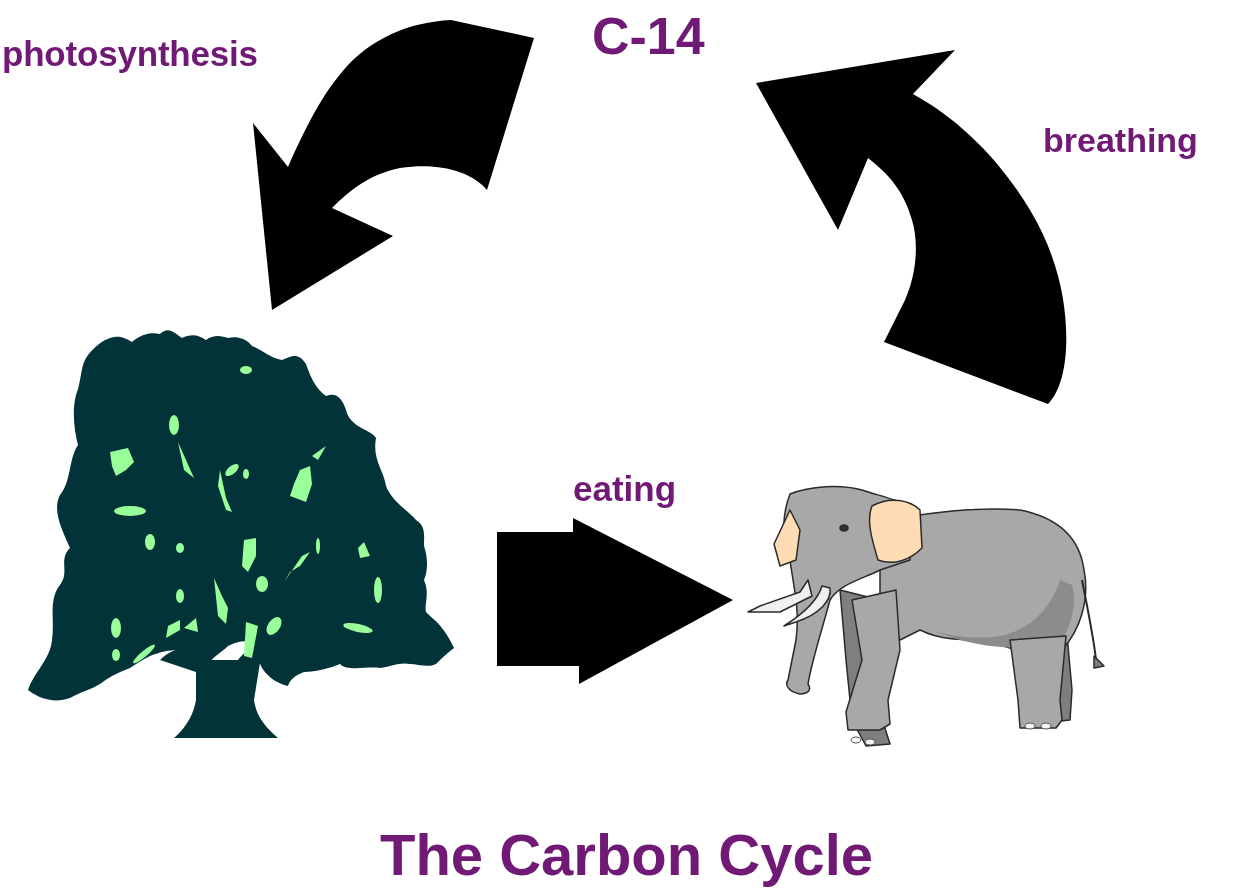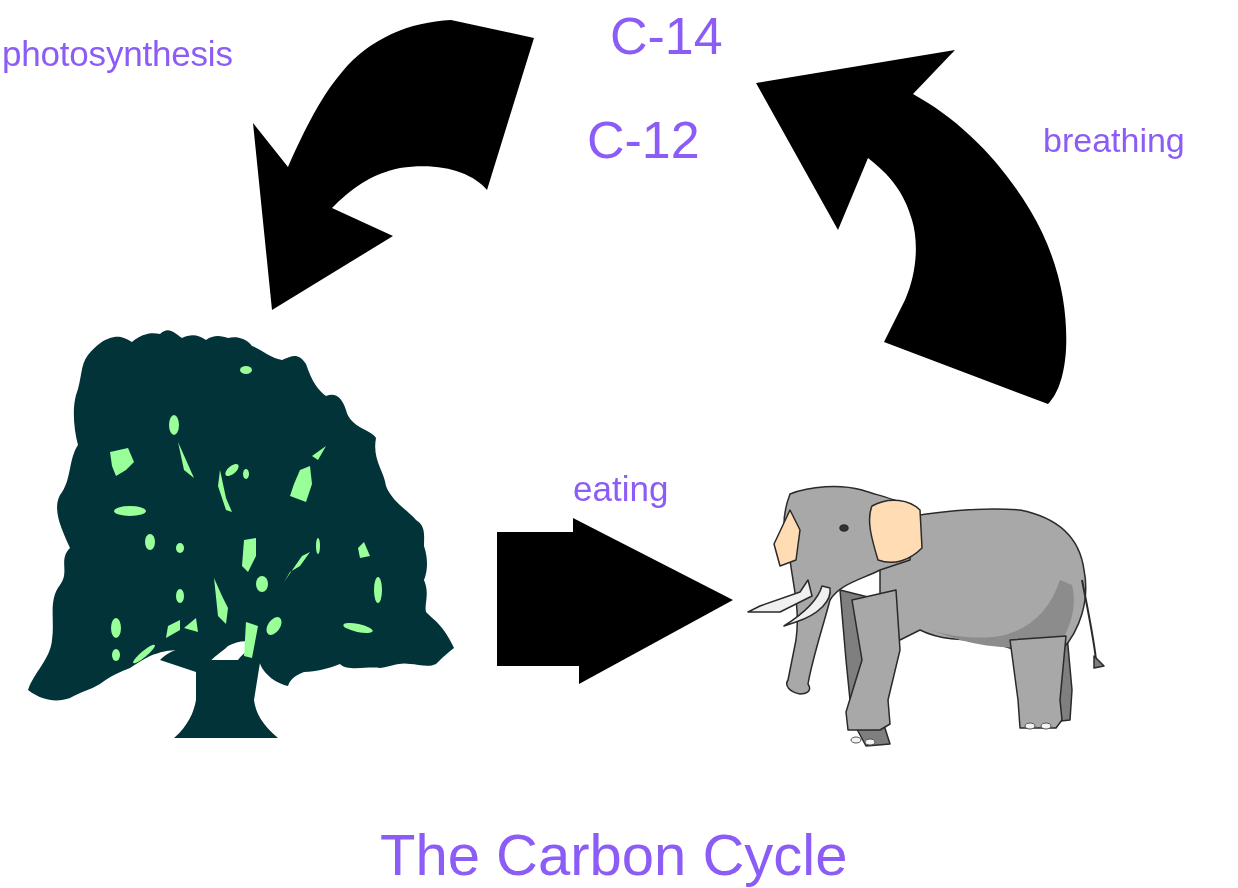--- a/index.html
+++ b/index.html
@@ -1,27 +1,27 @@
 <!DOCTYPE html>
 <html><head>
   <meta charset="utf-8">
   <style>
     html, body { margin: 0; padding: 0; background: #ffffff; }
     body { width: 1238px; height: 888px; position: relative; overflow: hidden; }
     .canvas { position: absolute; left: 0; top: 0; width: 1238px; height: 888px; }
     .label {
       position: absolute;
       font-family: "Liberation Sans", sans-serif;
-      font-weight: normal;
-      color: #8b5cf6;
+      font-weight: bold;
+      color: #701a75;
       white-space: nowrap;
       line-height: 1;
     }
     .lbl-photo { left: 2px; top: 36px; font-size: 35px; letter-spacing: -0.2px; }
-    .lbl-c14 { left: 592px; top: 10px; font-size: 52px; margin-left: 18px; }
+    .lbl-c14 { left: 592px; top: 10px; font-size: 52px; }
     .lbl-c12 { left: 587px; top: 114px; font-size: 52px; }
     .lbl-breath { left: 1043px; top: 123px; font-size: 34px; }
     .lbl-eat { left: 538px; top: 471px; font-size: 35px; margin-left: 35px; }
     .title { left: 380px; top: 826px; font-size: 58px; text-align: center; }
     svg { position: absolute; left: 0; top: 0; }
   </style>
 </head>
 <body>
 
 <div class="canvas">
@@ -219,17 +219,16 @@
         <ellipse cx="856" cy="740" rx="5" ry="3"></ellipse>
         <ellipse cx="870" cy="742" rx="5" ry="3"></ellipse>
         <ellipse cx="1030" cy="726" rx="5" ry="3"></ellipse>
         <ellipse cx="1046" cy="726" rx="5" ry="3"></ellipse>
       </g>
     </g>
   </svg>
 
   <div class="label lbl-photo">photosynthesis</div>
   <div class="label lbl-c14">C-14</div>
-  <div class="label lbl-c12">C-12</div>
   <div class="label lbl-breath">breathing</div>
   <div class="label lbl-eat">eating</div>
   <div class="label title">The Carbon Cycle</div>
 </div>
 
 </body></html>

